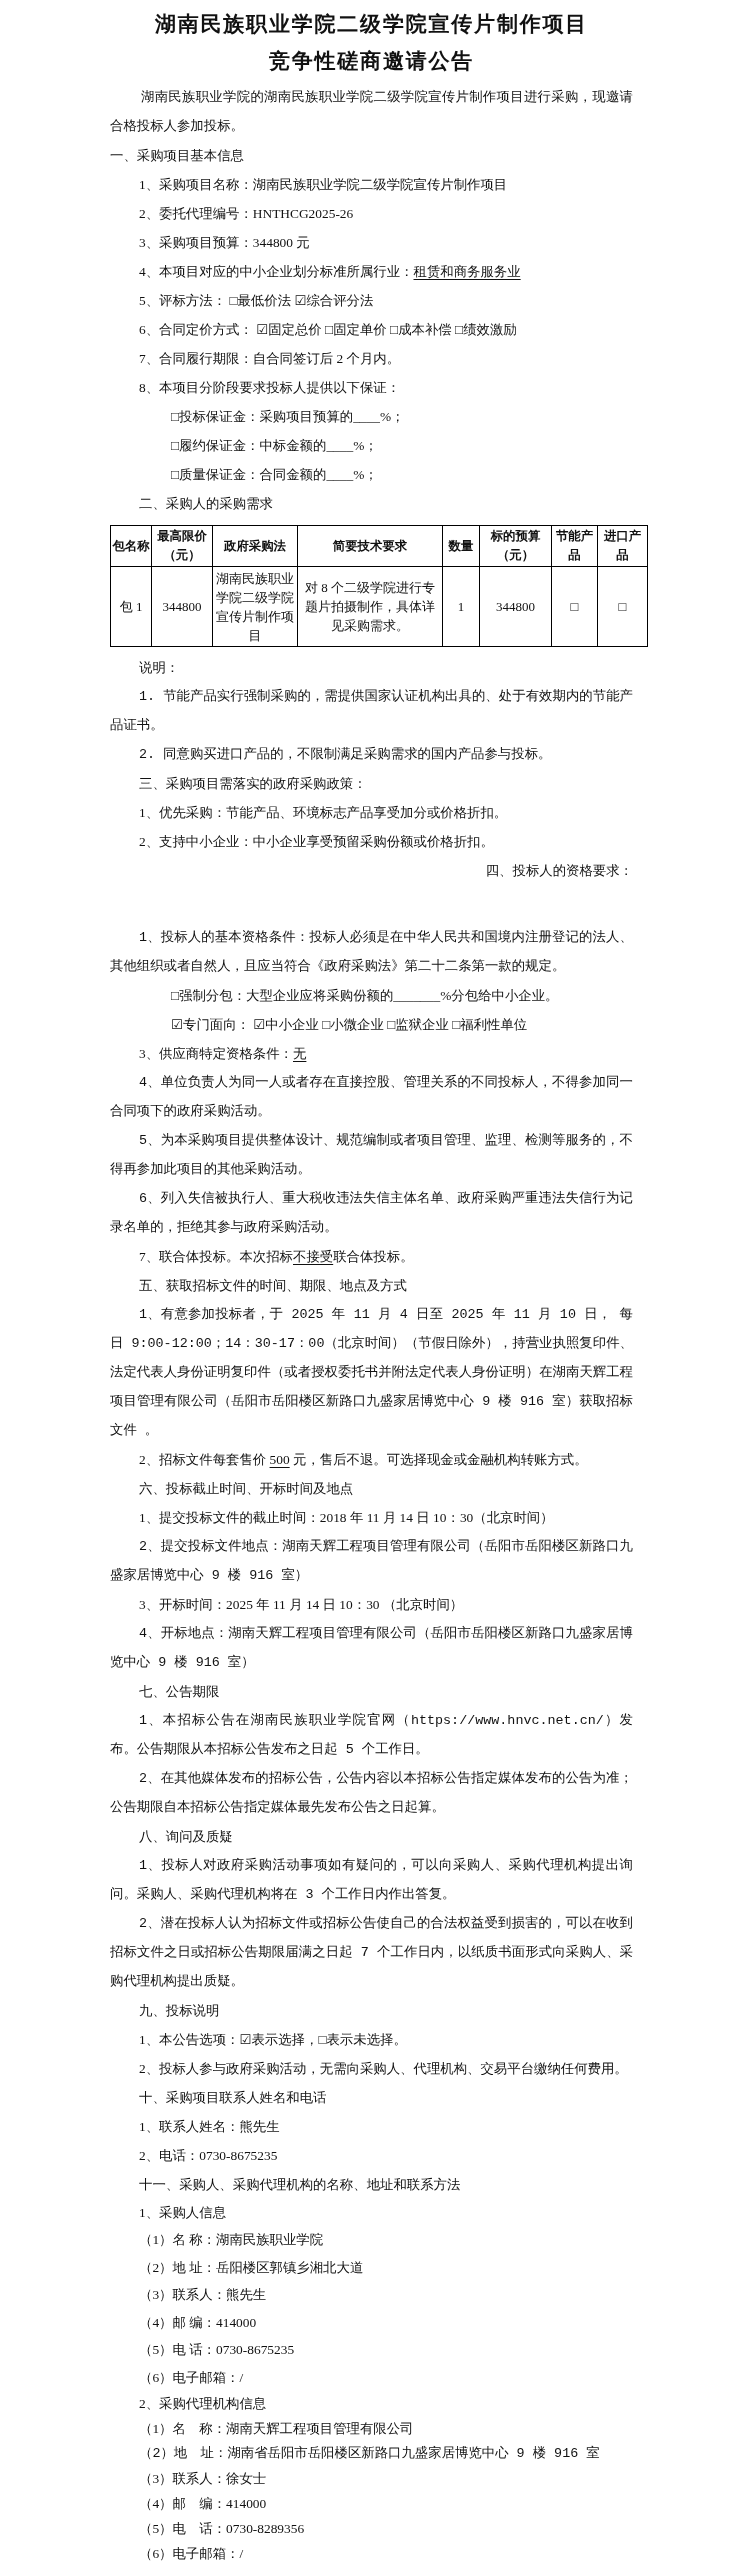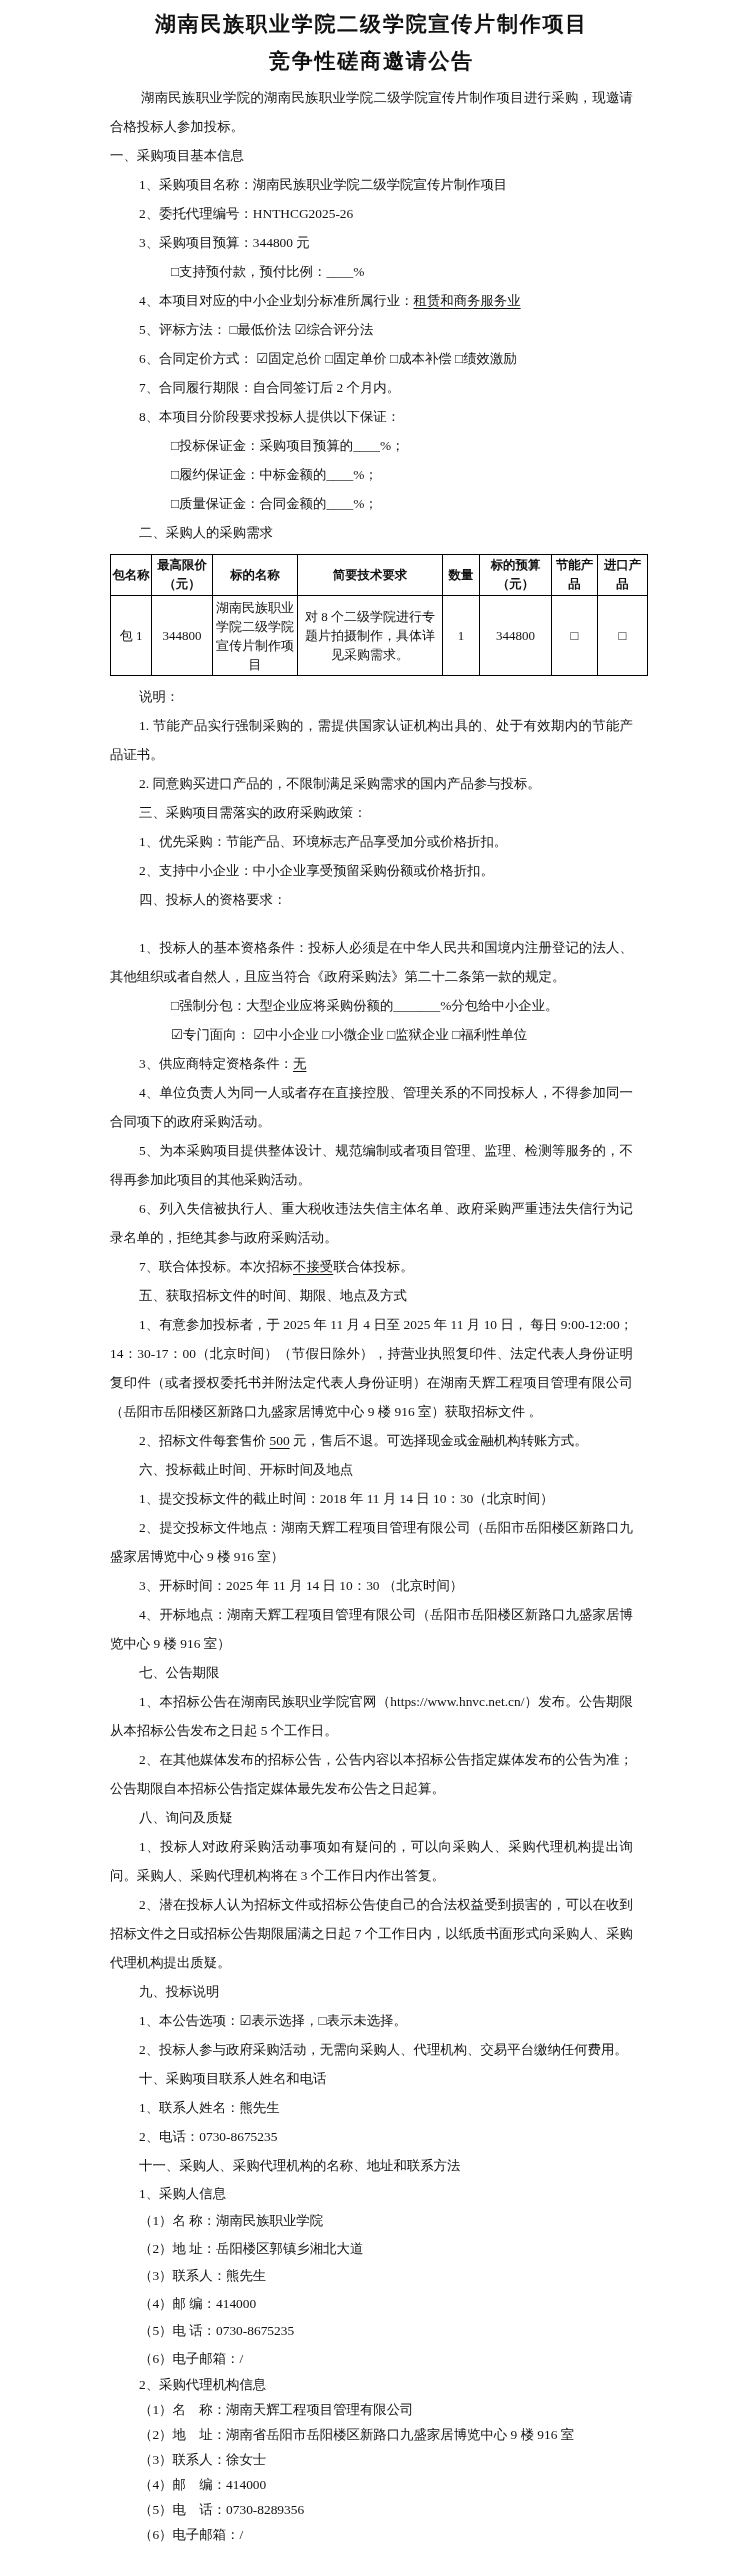--- a/index.html
+++ b/index.html
@@ -17,28 +17,28 @@
   .title{
     margin:0;
     font-size:21px;
     font-weight:bold;
     text-align:center;
     line-height:37px;
     letter-spacing:1.8px;
   }
   .titleblock{margin-bottom:3.7px;}
   p{margin:0;line-height:29px;}
-  .just{text-align:justify;}
+  .just{text-align:justify;font-family:Liberation Mono, monospace;}
   .ti-intro{text-indent:31px;}
   .ti-item{text-indent:29px;}
   .ti-sub{text-indent:61px;}
   .ti-none{text-indent:0;}
   .bold{font-weight:normal;}
   .u{text-decoration:underline;text-underline-offset:2.8px;}
-  .gap-after{margin-bottom:19px;}
+  .gap-after{margin-bottom:38px;text-align:right;}
   table.req{
     border-collapse:collapse;
     width:537px;
     margin:7.3px 0 5.5px 0;
     table-layout:fixed;
   }
   table.req,table.req th,table.req td{border:0.9px solid #000;}
   table.req{border-width:1.8px;}
   table.req th{
     font-size:12.4px;
@@ -70,21 +70,20 @@
     <h1 class="title">湖南民族职业学院二级学院宣传片制作项目</h1>
     <h1 class="title">竞争性磋商邀请公告</h1>
   </div>
 
   <p class="just ti-intro">湖南民族职业学院的湖南民族职业学院二级学院宣传片制作项目进行采购，现邀请合格投标人参加投标。</p>
 
   <p class="bold ti-none">一、采购项目基本信息</p>
   <p class="ti-item">1、采购项目名称：湖南民族职业学院二级学院宣传片制作项目</p>
   <p class="ti-item">2、委托代理编号：HNTHCG2025-26</p>
   <p class="ti-item">3、采购项目预算：344800 元</p>
-  <p class="ti-sub">□支持预付款，预付比例：____%</p>
   <p class="ti-item"><span>4、本项目对应的中小企业划分标准所属行业：</span><span class="u">租赁和商务服务业</span></p>
   <p class="ti-item">5、评标方法： □最低价法 ☑综合评分法</p>
   <p class="ti-item">6、合同定价方式： ☑固定总价 □固定单价 □成本补偿 □绩效激励</p>
   <p class="ti-item">7、合同履行期限：自合同签订后 2 个月内。</p>
   <p class="ti-item">8、本项目分阶段要求投标人提供以下保证：</p>
   <p class="ti-sub">□投标保证金：采购项目预算的____%；</p>
   <p class="ti-sub">□履约保证金：中标金额的____%；</p>
   <p class="ti-sub">□质量保证金：合同金额的____%；</p>
 
   <p class="bold ti-item">二、采购人的采购需求</p>
@@ -97,21 +96,21 @@
         <col style="width:145px">
       <col style="width:37px">
         <col style="width:72px">
         <col style="width:46px">
         <col style="width:50px">
     </colgroup>
     <thead>
       <tr>
         <th>包名称</th>
         <th>最高限价（元）</th>
-        <th>标的名称</th>
+        <th>政府采购法</th>
         <th>简要技术要求</th>
         <th>数量</th>
         <th>标的预算（元）</th>
         <th>节能产品</th>
         <th>进口产品</th>
       </tr>
     </thead>
     <tbody>
       <tr>
         <td>包 1</td>

